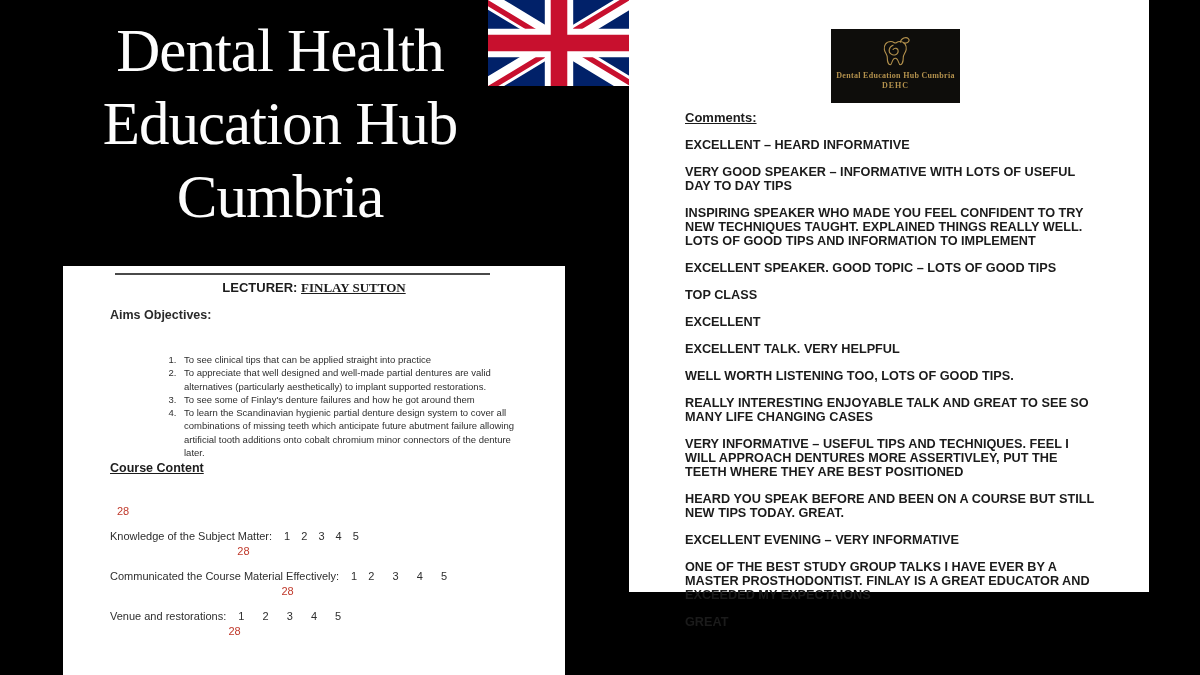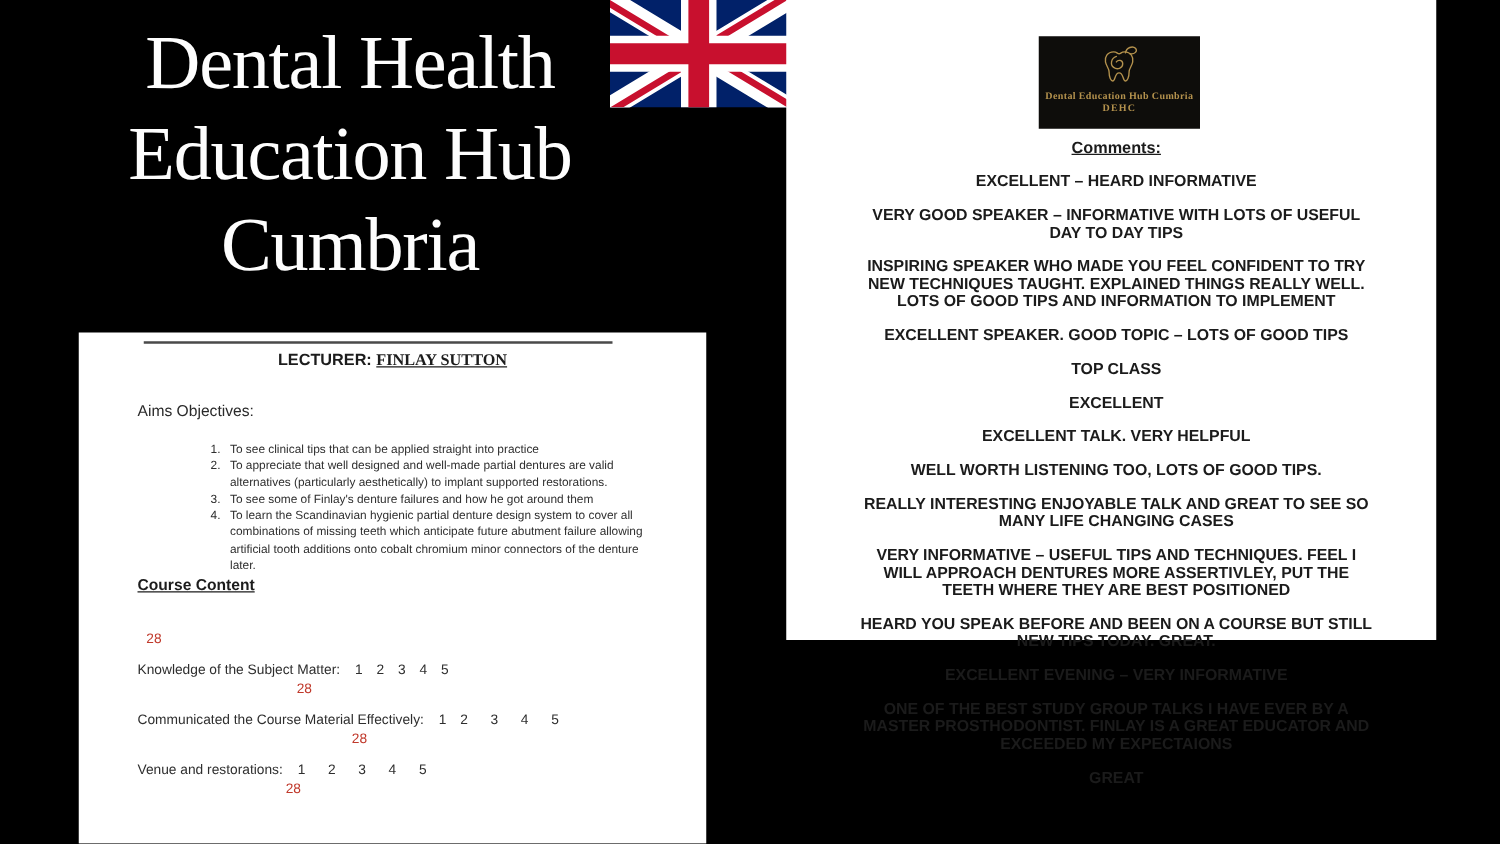--- a/index.html
+++ b/index.html
@@ -28,22 +28,22 @@
     position:absolute; left:63px; top:266px; width:502px; height:409px;
     background:#ffffff; color:#222;
   }
   .doc-topline { position:absolute; left:52px; top:7px; width:375px; border-top:2px solid #4a4a4a; }
   .doc-title {
     position:absolute; left:0; top:14px; width:100%; text-align:center;
     font-size:13px; font-weight:700; color:#1c1c1c;
   }
   .doc-title .u { text-decoration:underline;font-family:Liberation Serif, serif; }
   .aims-heading {
-    position:absolute; left:47px; top:56px;
-    font-size:12.5px; font-weight:400; color:#2a2a2a;
+    position:absolute; left:47px; top:42px;
+    font-size:12.5px; font-weight:700; color:#2a2a2a;
   }
   .aims-list {
     position:absolute; left:0; top:87px; width:470px;
     padding-left:116px; font-size:9.5px; line-height:13.3px; color:#2e2e2e;
     list-style:decimal;
   }
   .aims-list li { padding-left:5px; }
   .course-heading {
     position:absolute; left:47px; top:195px;
     font-size:12.5px; font-weight:700; text-decoration:underline; color:#1c1c1c;
@@ -52,41 +52,40 @@
   .rating { display:table; margin-bottom:11px; }
   .rating-line { font-size:11px; color:#2e2e2e; white-space:nowrap; line-height:15px; }
   .rating-scale { margin-left:12px; white-space:pre; letter-spacing:4px; }
   .rating-count {
     text-align:center; font-size:11px; line-height:14px;
     color:#c0392b; transform:translateX(7px);
   }
 
   
   .right-panel {
-    position:absolute; left:629px; top:0; width:520px; height:512px;
+    position:absolute; left:629px; top:0; width:520px; height:592px;
     background:#ffffff;
   }
   .logo-box {
     position:absolute; left:202px; top:29px; width:129px; height:74px;
     background:#0e0d0b; text-align:center;
   }
   .logo-tooth { margin-top:6px; height:32px; }
   .logo-name {
     font-family:"Liberation Serif", serif; font-size:8px; line-height:10px;
     color:#b3914d; letter-spacing:.3px; font-weight:700;
   }
   .logo-abbrev {
     font-family:"Liberation Serif", serif; font-size:8px; line-height:10px;
     color:#b3914d; letter-spacing:1px; font-weight:700;
   }
 
   .comments {
     position:absolute; left:56px; top:110px; width:416px;
     color:#1b1b1b;
-    text-align:center;
   }
   .comments-heading {
     font-size:13px; font-weight:700; text-decoration:underline;
     margin-bottom:13px; line-height:15px;
   }
   .comment-item {
     font-size:12.7px; font-weight:700; line-height:14px;
     margin-bottom:13px;
   }
 </style>

